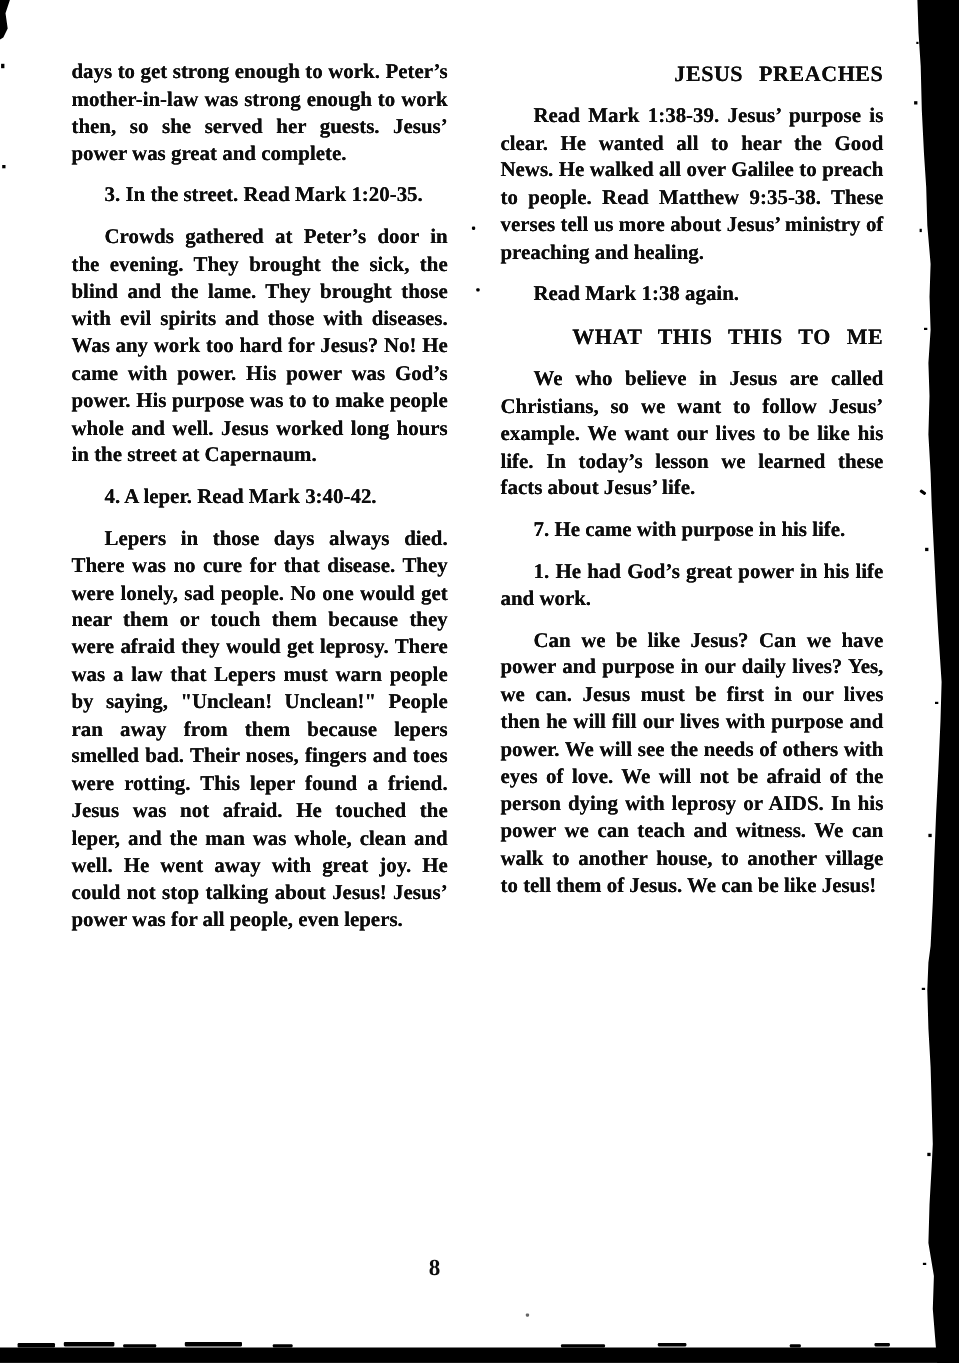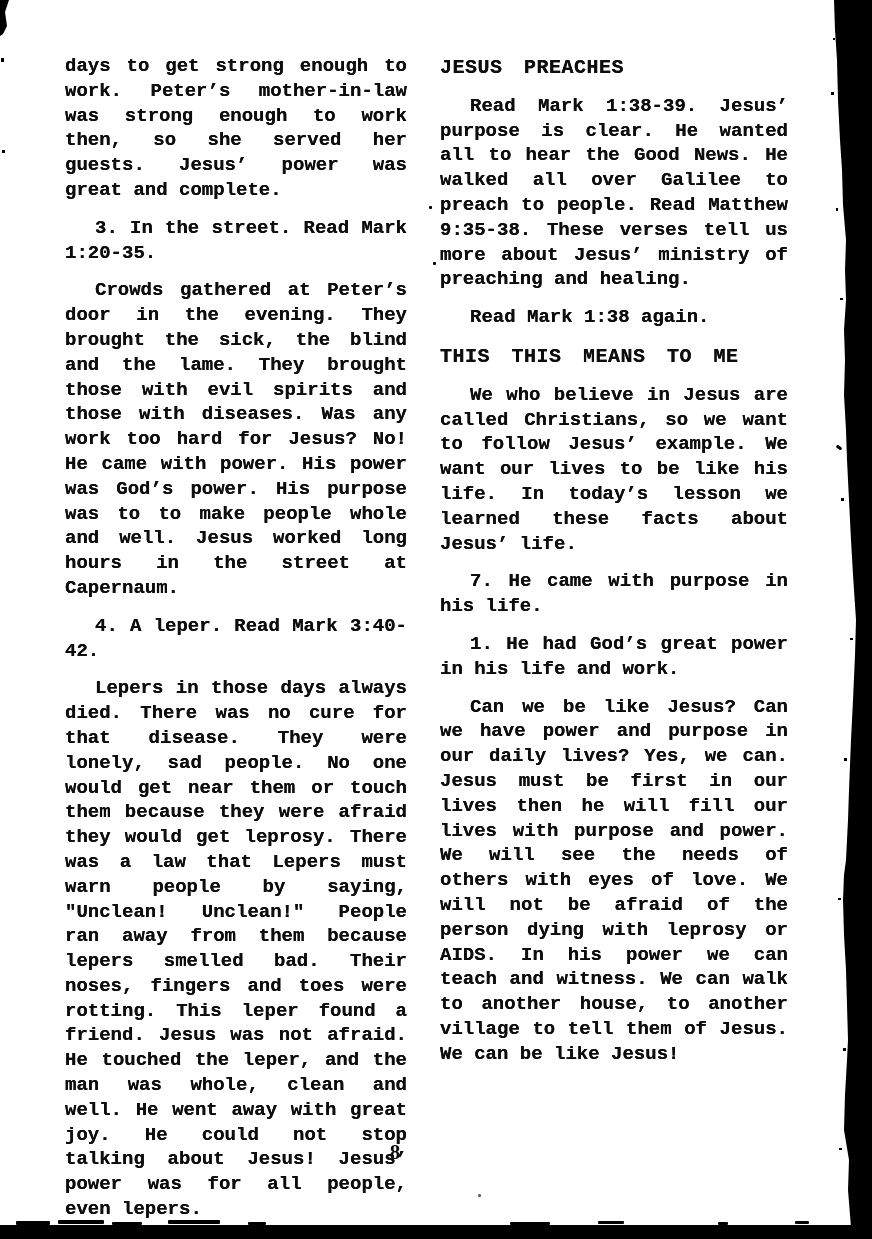--- a/index.html
+++ b/index.html
@@ -3,33 +3,33 @@
 <meta charset="utf-8">
 <style>
   html,body{margin:0;padding:0;}
   body{
     width:872px;height:1239px;position:relative;overflow:hidden;
     background:#ffffff;color:#0d0d0d;
     font-family:"Liberation Serif","DejaVu Serif",serif;
   }
   .page-content{
     position:absolute;top:54px;left:65px;width:738px;
-    display:flex;gap:33px;font-family:Liberation Mono, monospace;
+    display:flex;gap:48px;
   }
   .col{
     text-align:justify;font-size:19px;line-height:24.8px;font-weight:bold;
     text-shadow:0 0 .4px currentColor;
   }
   .col-left{width:342px;}
   .col-right{width:348px;}
   .para{margin:13px 0 0 0;text-indent:30px;}
   .para.first{margin-top:0;}
   .para.no-indent{text-indent:0;}
   .heading{
-    margin:15px 0 0 0;text-align:left;text-indent:0;
+    margin:15px 0 0 0;text-align:right;text-indent:0;
     font-size:20px;font-weight:bold;letter-spacing:.5px;word-spacing:9px;
   }
   .heading.first{margin-top:2px;}
   .page-number{
     position:absolute;top:1140px;left:0;width:790px;text-align:center;
     font-size:21px;font-weight:bold;
   }
   
   .edge-right{position:absolute;top:0;right:0;}
   .bottom-bar{position:absolute;left:0;bottom:0;width:872px;height:14px;background:#000;}
@@ -48,21 +48,21 @@
       <p class="para">3. In the street. Read Mark 1:20-35.</p>
       <p class="para">Crowds gathered at Peter’s door in the evening. They brought the sick, the blind and the lame. They brought those with evil spirits and those with diseases. Was any work too hard for Jesus? No! He came with power. His power was God’s power. His purpose was to to make people whole and well. Jesus worked long hours in the street at Capernaum.</p>
       <p class="para">4. A leper. Read Mark 3:40-42.</p>
       <p class="para">Lepers in those days always died. There was no cure for that disease. They were lonely, sad people. No one would get near them or touch them because they were afraid they would get leprosy. There was a law that Lepers must warn people by saying, "Unclean! Unclean!" People ran away from them because lepers smelled bad. Their noses, fingers and toes were rotting. This leper found a friend. Jesus was not afraid. He touched the leper, and the man was whole, clean and well. He went away with great joy. He could not stop talking about Jesus! Jesus’ power was for all people, even lepers.</p>
     </div>
 
     <div class="col col-right">
       <h2 class="heading first">JESUS PREACHES</h2>
       <p class="para">Read Mark 1:38-39. Jesus’ purpose is clear. He wanted all to hear the Good News. He walked all over Galilee to preach to people. Read Matthew 9:35-38. These verses tell us more about Jesus’ ministry of preaching and healing.</p>
       <p class="para">Read Mark 1:38 again.</p>
-      <h2 class="heading">THIS THIS MEANS TO ME</h2>
+      <h2 class="heading">WHAT THIS THIS TO ME</h2>
       <p class="para">We who believe in Jesus are called Christians, so we want to follow Jesus’ example. We want our lives to be like his life. In today’s lesson we learned these facts about Jesus’ life.</p>
       <p class="para">7. He came with purpose in his life.</p>
       <p class="para">1. He had God’s great power in his life and work.</p>
       <p class="para">Can we be like Jesus? Can we have power and purpose in our daily lives? Yes, we can. Jesus must be first in our lives then he will fill our lives with purpose and power. We will see the needs of others with eyes of love. We will not be afraid of the person dying with leprosy or AIDS. In his power we can teach and witness. We can walk to another house, to another village to tell them of Jesus. We can be like Jesus!</p>
     </div>
 
   </div>
 
   <div class="page-number">8</div>
 

